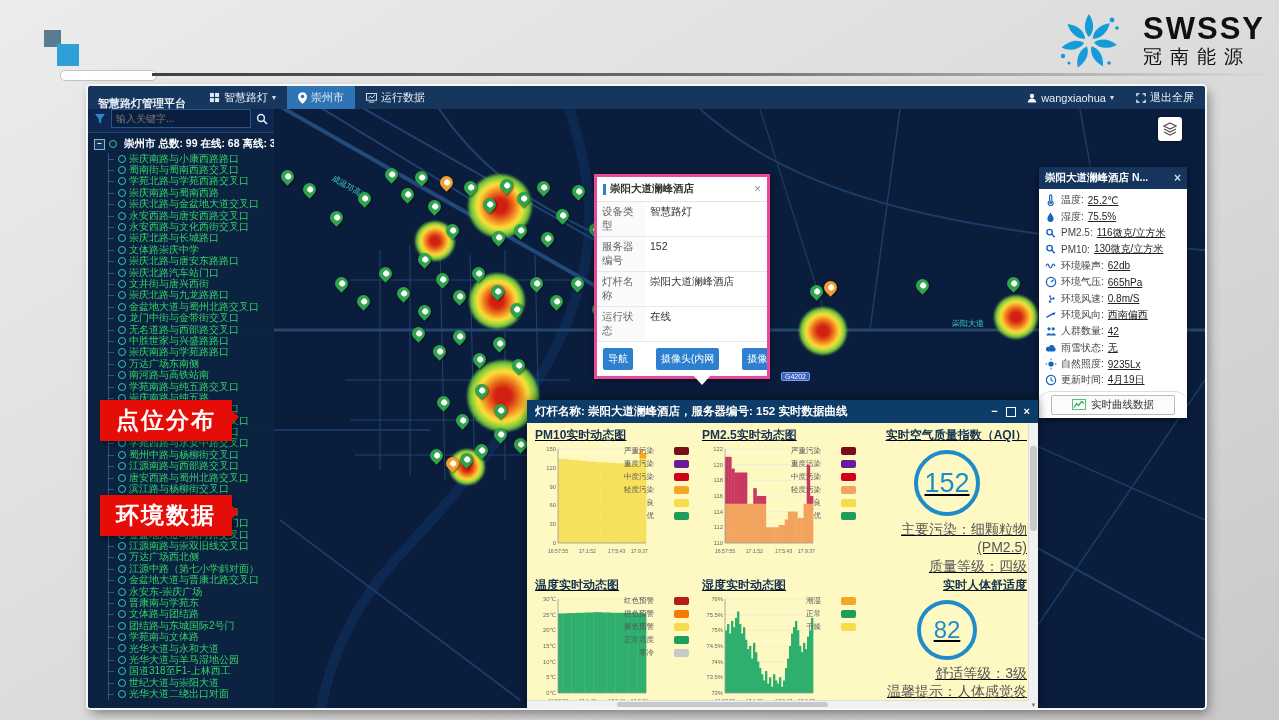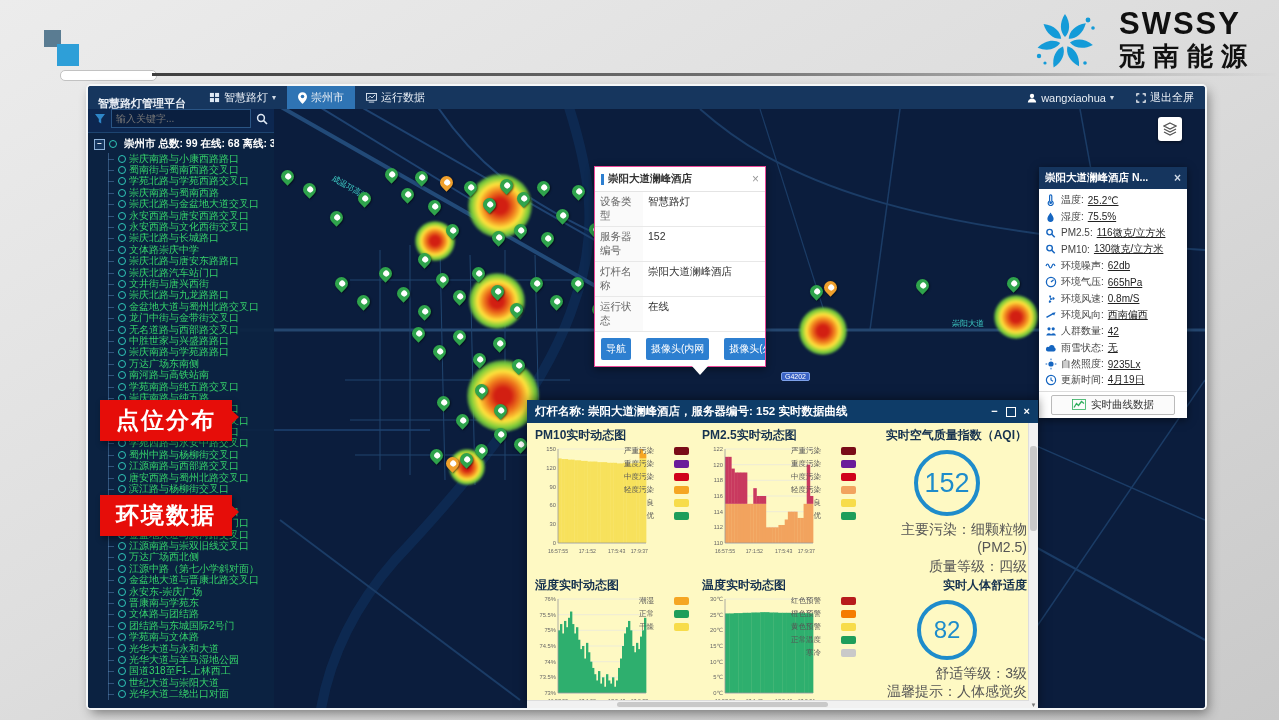--- a/index.html
+++ b/index.html
@@ -6,23 +6,23 @@
   body{font-family:"Liberation Sans","DejaVu Sans",sans-serif;}
   .stage{position:relative;width:1279px;height:720px;overflow:hidden;
          background:linear-gradient(150deg,#ececec 0%,#dedede 45%,#c9c9c9 100%);}
   
   .sq1{position:absolute;left:44px;top:30px;width:17px;height:17px;background:#5a7c92;}
   .sq2{position:absolute;left:57px;top:44px;width:22px;height:22px;background:#2e9fd8;}
   .slide-title{position:absolute;left:128px;top:24px;font-size:31px;font-weight:bold;color:#1d4f5f;letter-spacing:1px;}
   .title-cap{position:absolute;left:60px;top:70px;width:95px;height:9px;background:#fff;border:1px solid #c2c2c2;border-radius:5px;}
   .title-line{position:absolute;left:152px;top:73px;right:0;height:3px;
               background:linear-gradient(to right,#3f3f3f,#6f6f6f 50%,#b5b5b5 82%,rgba(0,0,0,0));}
-  .logo{position:absolute;right:24px;top:6px;display:flex;align-items:center;gap:10px;}
+  .logo{position:absolute;right:14px;top:6px;display:flex;align-items:center;gap:10px;}
   .logo-text .l1{font-size:31px;font-weight:bold;color:#101010;letter-spacing:2px;line-height:1;}
-  .logo-text .l2{font-size:26px;font-weight:bold;color:#111;letter-spacing:8px;}
+  .logo-text .l2{font-size:19px;font-weight:normal;color:#111;letter-spacing:8px;}
   
   .app{position:absolute;left:88px;top:86px;width:1117px;height:622px;background:#0b1d3d;
        border-radius:3px;box-shadow:0 0 0 2px #f5f7f8,3px 5px 12px rgba(0,0,0,.45);overflow:hidden;}
   .navbar{position:absolute;left:0;top:0;right:0;height:23px;background:#16365e;display:flex;align-items:stretch;color:#e8eef5;font-size:11px;z-index:20;}
   .brand{display:flex;align-items:center;padding:12px 12px 0 10px;font-weight:bold;}
   .nav-item{display:flex;align-items:center;gap:4px;padding:0 11px;cursor:pointer;}
   .nav-item.active{background:#2f74b4;}
   .nav-right{margin-left:auto;display:flex;align-items:stretch;}
   .caret{font-size:8px;opacity:.9;}
   
@@ -50,54 +50,54 @@
   .treelist li::before{content:'';position:absolute;left:6px;top:0;bottom:0;border-left:1px solid rgba(96,145,195,.45);}
   .treelist li::after{content:'';position:absolute;left:6px;top:50%;width:6px;border-top:1px solid rgba(96,145,195,.45);}
   .tlabel{color:#35d36a;font-size:10px;white-space:nowrap;overflow:hidden;text-overflow:clip;}
   
   .callout{position:absolute;left:12px;background:#e60d09;color:#fff;font-weight:bold;font-size:23px;
            padding:5px 16px;z-index:30;box-shadow:2px 3px 6px rgba(0,0,0,.4);letter-spacing:2px;}
   .callout::after{content:'';position:absolute;right:-16px;top:8px;border:9px solid rgba(0,0,0,0);border-left:10px solid #e60d09;}
   .c1{top:314px;}
   .c2{top:409px;}
   
-  .popup{position:absolute;left:506px;top:80px;width:170px;background:#fff;z-index:12;border:1px solid #ec4899;
+  .popup{position:absolute;left:506px;top:88px;width:170px;background:#fff;z-index:12;border:3px solid #ec4899;
          box-shadow:0 2px 8px rgba(0,0,0,.45);font-size:10.5px;}
   .popup::after{content:'';position:absolute;left:96px;bottom:-9px;border:9px solid rgba(0,0,0,0);border-top:10px solid #fff;border-bottom:0;}
   .popup-h{display:flex;align-items:center;padding:5px 6px;}
   .popup-h .bar{width:3px;height:11px;background:#2d7fd0;margin-right:4px;}
   .popup-h .t{font-weight:bold;color:#333;flex:1;}
   .x{color:#999;cursor:pointer;font-size:12px;line-height:1;}
   .popup-table{border-top:1px solid #e4e4e4;}
   .prow{display:grid;grid-template-columns:48px 1fr;border-bottom:1px solid #e8e8e8;}
   .prow .pl{color:#666;padding:3px 5px;background:#fafafa;}
   .prow .pv{color:#333;padding:3px 5px;}
-  .pbtns{display:flex;gap:15px;padding:6px;overflow:hidden;}
+  .pbtns{display:flex;gap:23px;padding:6px;overflow:hidden;}
   .pbtn{background:#2d7fd0;color:#fff;border:none;font-size:10px;padding:4px 5px;border-radius:2px;white-space:nowrap;cursor:pointer;flex:none;}
   
   .envpanel{position:absolute;left:951px;top:81px;width:148px;background:#fff;z-index:14;box-shadow:0 2px 8px rgba(0,0,0,.5);}
   .env-h{height:22px;background:#15355e;color:#fff;display:flex;align-items:center;padding:0 6px;font-size:10.5px;font-weight:bold;}
   .env-h .t{flex:1;white-space:nowrap;overflow:hidden;}
   .env-body{padding:3px 0 2px 5px;}
   .erow{height:16.4px;display:flex;align-items:center;gap:4px;font-size:10px;}
   .eicon{width:13px;height:13px;flex:none;display:flex;align-items:center;justify-content:center;}
   .elabel{color:#444;}
   .evalue{color:#222;text-decoration:underline;}
-  .env-f{border-top:1px solid #ddd;padding:3px 12px;}
+  .env-f{border-top:1px solid #ddd;padding:3px 12px;border-radius:12px;}
   .curvebtn{width:100%;height:20px;background:#fbfbfb;border:1px solid #bbb;border-radius:2px;font-size:10.5px;color:#333;
             display:flex;align-items:center;justify-content:center;gap:5px;cursor:pointer;}
   
   .bpanel{position:absolute;left:439px;top:314px;width:511px;height:308px;background:#fef9c3;z-index:16;box-shadow:0 -1px 10px rgba(0,0,0,.5);}
   .bp-h{height:23px;background:#0e3c68;color:#fff;display:flex;align-items:center;padding:0 8px;font-size:11.5px;font-weight:bold;}
   .bp-h .t{flex:1;white-space:nowrap;overflow:hidden;}
   .wc{margin-left:8px;cursor:pointer;font-size:11px;line-height:1;}
   .wc-max{display:inline-block;width:8px;height:8px;border:1px solid #fff;margin-left:8px;cursor:pointer;}
   .bp-grid{position:absolute;left:0;top:23px;right:9px;bottom:7px;display:grid;
            grid-template-columns:167px 167px 1fr;grid-template-rows:150px 1fr;}
-  .cell{padding:3px 2px 0 6px;overflow:hidden;position:relative;}
+  .cell{padding:3px 2px 0 6px;overflow:hidden;position:relative;text-decoration:underline;}
   .ctitle{font-size:12px;font-weight:bold;color:#16324f;margin:1px 0 0 2px;white-space:nowrap;}
   .cbody{position:relative;display:flex;}
   .clegend{position:absolute;right:3px;top:2px;z-index:2;}
   .lgrow{display:flex;align-items:center;justify-content:flex-end;gap:20px;margin-bottom:3px;}
   .lglab{font-size:7.5px;color:#555;}
   .lgsw{width:15px;height:8px;border-radius:2px;display:inline-block;}
   .gauge-cell{text-align:right;}
   .gcircle{border:4px solid #1e8ccb;border-radius:50%;color:#1e8ccb;display:flex;align-items:center;justify-content:center;margin:6px auto 4px auto;}
   .g-aqi{width:58px;height:58px;font-size:27px;}
   .g-comfort{width:52px;height:52px;font-size:24px;}
@@ -885,20 +885,89 @@
               <span>152</span>
             </div>
           <div class="glines">主要污染：细颗粒物(PM2.5)
 质量等级：四级
 温馨提示：儿童、老年人及
 心脏病、呼吸系统疾病患者
 避免长时间、高强度的户外
 锻炼，一般人群适量减少户</div>
         </div>
         <div class="cell">
+          <div class="ctitle">温度实时动态图</div>
+          <div class="cbody">
+              <div class="cplot"><svg width="116" height="112" viewBox="0 0 116 112">
+                  <line x1="25" y1="99" x2="113" y2="99" stroke="#e4e4e4" stroke-width="0.6"></line>
+                  <text x="23" y="101" font-size="5.8" fill="#666" text-anchor="end">0℃</text>
+                  <line x1="25" y1="83.33333333333334" x2="113" y2="83.33333333333334" stroke="#e4e4e4" stroke-width="0.6"></line>
+                  <text x="23" y="85.33333333333334" font-size="5.8" fill="#666" text-anchor="end">5℃</text>
+                  <line x1="25" y1="67.66666666666667" x2="113" y2="67.66666666666667" stroke="#e4e4e4" stroke-width="0.6"></line>
+                  <text x="23" y="69.66666666666667" font-size="5.8" fill="#666" text-anchor="end">10℃</text>
+                  <line x1="25" y1="52" x2="113" y2="52" stroke="#e4e4e4" stroke-width="0.6"></line>
+                  <text x="23" y="54" font-size="5.8" fill="#666" text-anchor="end">15℃</text>
+                  <line x1="25" y1="36.333333333333336" x2="113" y2="36.333333333333336" stroke="#e4e4e4" stroke-width="0.6"></line>
+                  <text x="23" y="38.333333333333336" font-size="5.8" fill="#666" text-anchor="end">20℃</text>
+                  <line x1="25" y1="20.666666666666664" x2="113" y2="20.666666666666664" stroke="#e4e4e4" stroke-width="0.6"></line>
+                  <text x="23" y="22.666666666666664" font-size="5.8" fill="#666" text-anchor="end">25℃</text>
+                  <line x1="25" y1="5" x2="113" y2="5" stroke="#e4e4e4" stroke-width="0.6"></line>
+                  <text x="23" y="7" font-size="5.8" fill="#666" text-anchor="end">30℃</text>
+                  <rect x="25" y="19.41333333333334" width="4.75" height="79.58666666666666" fill="#2eaf6e"></rect>
+                  <rect x="29.4" y="19.41333333333334" width="4.75" height="79.58666666666666" fill="#2eaf6e"></rect>
+                  <rect x="33.8" y="19.1" width="4.75" height="79.9" fill="#2eaf6e"></rect>
+                  <rect x="38.2" y="19.1" width="4.75" height="79.9" fill="#2eaf6e"></rect>
+                  <rect x="42.6" y="18.78666666666666" width="4.75" height="80.21333333333334" fill="#2eaf6e"></rect>
+                  <rect x="47" y="18.78666666666666" width="4.75" height="80.21333333333334" fill="#2eaf6e"></rect>
+                  <rect x="51.400000000000006" y="18.47333333333333" width="4.75" height="80.52666666666667" fill="#2eaf6e"></rect>
+                  <rect x="55.800000000000004" y="18.47333333333333" width="4.75" height="80.52666666666667" fill="#2eaf6e"></rect>
+                  <rect x="60.2" y="18.160000000000004" width="4.75" height="80.84" fill="#2eaf6e"></rect>
+                  <rect x="64.6" y="18.160000000000004" width="4.75" height="80.84" fill="#2eaf6e"></rect>
+                  <rect x="69" y="18.47333333333333" width="4.75" height="80.52666666666667" fill="#2eaf6e"></rect>
+                  <rect x="73.4" y="18.47333333333333" width="4.75" height="80.52666666666667" fill="#2eaf6e"></rect>
+                  <rect x="77.80000000000001" y="18.78666666666666" width="4.75" height="80.21333333333334" fill="#2eaf6e"></rect>
+                  <rect x="82.2" y="18.78666666666666" width="4.75" height="80.21333333333334" fill="#2eaf6e"></rect>
+                  <rect x="86.60000000000001" y="18.78666666666666" width="4.75" height="80.21333333333334" fill="#2eaf6e"></rect>
+                  <rect x="91" y="19.1" width="4.75" height="79.9" fill="#2eaf6e"></rect>
+                  <rect x="95.4" y="18.78666666666666" width="4.75" height="80.21333333333334" fill="#2eaf6e"></rect>
+                  <rect x="99.80000000000001" y="19.1" width="4.75" height="79.9" fill="#2eaf6e"></rect>
+                  <rect x="104.2" y="19.1" width="4.75" height="79.9" fill="#2eaf6e"></rect>
+                  <rect x="108.60000000000001" y="19.41333333333334" width="4.75" height="79.58666666666666" fill="#2eaf6e"></rect>
+                  <line x1="25" y1="5" x2="25" y2="99" stroke="#999" stroke-width="0.8"></line>
+                  <line x1="25" y1="99" x2="113" y2="99" stroke="#999" stroke-width="0.8"></line>
+                  <text x="25" y="108.5" font-size="5.2" fill="#666" text-anchor="middle">16:57:52</text>
+                  <text x="54.33333333333333" y="108.5" font-size="5.2" fill="#666" text-anchor="middle">17:1:49</text>
+                  <text x="83.66666666666666" y="108.5" font-size="5.2" fill="#666" text-anchor="middle">17:5:40</text>
+                  <text x="115" y="108.5" font-size="5.2" fill="#666" text-anchor="end">17:9:34</text>
+                </svg></div>
+              <div class="clegend">
+                <div class="lgrow">
+                  <span class="lglab">红色预警</span>
+                  <span class="lgsw" style="background:#b71c1c"></span>
+                </div>
+                <div class="lgrow">
+                  <span class="lglab">橙色预警</span>
+                  <span class="lgsw" style="background:#f57c00"></span>
+                </div>
+                <div class="lgrow">
+                  <span class="lglab">黄色预警</span>
+                  <span class="lgsw" style="background:#f7dc4a"></span>
+                </div>
+                <div class="lgrow">
+                  <span class="lglab">正常温度</span>
+                  <span class="lgsw" style="background:#1e9e5a"></span>
+                </div>
+                <div class="lgrow">
+                  <span class="lglab">寒冷</span>
+                  <span class="lgsw" style="background:#c9c9c9"></span>
+                </div>
+              </div>
+            </div>
+        </div>
+        <div class="cell">
           <div class="ctitle">湿度实时动态图</div>
           <div class="cbody">
               <div class="cplot"><svg width="116" height="112" viewBox="0 0 116 112">
                   <line x1="25" y1="99" x2="113" y2="99" stroke="#e4e4e4" stroke-width="0.6"></line>
                   <text x="23" y="101" font-size="5.8" fill="#666" text-anchor="end">73%</text>
                   <line x1="25" y1="83.33333333333334" x2="113" y2="83.33333333333334" stroke="#e4e4e4" stroke-width="0.6"></line>
                   <text x="23" y="85.33333333333334" font-size="5.8" fill="#666" text-anchor="end">73.5%</text>
                   <line x1="25" y1="67.66666666666667" x2="113" y2="67.66666666666667" stroke="#e4e4e4" stroke-width="0.6"></line>
                   <text x="23" y="69.66666666666667" font-size="5.8" fill="#666" text-anchor="end">74%</text>
                   <line x1="25" y1="52" x2="113" y2="52" stroke="#e4e4e4" stroke-width="0.6"></line>
@@ -969,89 +1038,20 @@
                   <span class="lglab">正常</span>
                   <span class="lgsw" style="background:#1e9e5a"></span>
                 </div>
                 <div class="lgrow">
                   <span class="lglab">干燥</span>
                   <span class="lgsw" style="background:#f7dc4a"></span>
                 </div>
               </div>
             </div>
         </div>
-        <div class="cell">
-          <div class="ctitle">温度实时动态图</div>
-          <div class="cbody">
-              <div class="cplot"><svg width="116" height="112" viewBox="0 0 116 112">
-                  <line x1="25" y1="99" x2="113" y2="99" stroke="#e4e4e4" stroke-width="0.6"></line>
-                  <text x="23" y="101" font-size="5.8" fill="#666" text-anchor="end">0℃</text>
-                  <line x1="25" y1="83.33333333333334" x2="113" y2="83.33333333333334" stroke="#e4e4e4" stroke-width="0.6"></line>
-                  <text x="23" y="85.33333333333334" font-size="5.8" fill="#666" text-anchor="end">5℃</text>
-                  <line x1="25" y1="67.66666666666667" x2="113" y2="67.66666666666667" stroke="#e4e4e4" stroke-width="0.6"></line>
-                  <text x="23" y="69.66666666666667" font-size="5.8" fill="#666" text-anchor="end">10℃</text>
-                  <line x1="25" y1="52" x2="113" y2="52" stroke="#e4e4e4" stroke-width="0.6"></line>
-                  <text x="23" y="54" font-size="5.8" fill="#666" text-anchor="end">15℃</text>
-                  <line x1="25" y1="36.333333333333336" x2="113" y2="36.333333333333336" stroke="#e4e4e4" stroke-width="0.6"></line>
-                  <text x="23" y="38.333333333333336" font-size="5.8" fill="#666" text-anchor="end">20℃</text>
-                  <line x1="25" y1="20.666666666666664" x2="113" y2="20.666666666666664" stroke="#e4e4e4" stroke-width="0.6"></line>
-                  <text x="23" y="22.666666666666664" font-size="5.8" fill="#666" text-anchor="end">25℃</text>
-                  <line x1="25" y1="5" x2="113" y2="5" stroke="#e4e4e4" stroke-width="0.6"></line>
-                  <text x="23" y="7" font-size="5.8" fill="#666" text-anchor="end">30℃</text>
-                  <rect x="25" y="19.41333333333334" width="4.75" height="79.58666666666666" fill="#2eaf6e"></rect>
-                  <rect x="29.4" y="19.41333333333334" width="4.75" height="79.58666666666666" fill="#2eaf6e"></rect>
-                  <rect x="33.8" y="19.1" width="4.75" height="79.9" fill="#2eaf6e"></rect>
-                  <rect x="38.2" y="19.1" width="4.75" height="79.9" fill="#2eaf6e"></rect>
-                  <rect x="42.6" y="18.78666666666666" width="4.75" height="80.21333333333334" fill="#2eaf6e"></rect>
-                  <rect x="47" y="18.78666666666666" width="4.75" height="80.21333333333334" fill="#2eaf6e"></rect>
-                  <rect x="51.400000000000006" y="18.47333333333333" width="4.75" height="80.52666666666667" fill="#2eaf6e"></rect>
-                  <rect x="55.800000000000004" y="18.47333333333333" width="4.75" height="80.52666666666667" fill="#2eaf6e"></rect>
-                  <rect x="60.2" y="18.160000000000004" width="4.75" height="80.84" fill="#2eaf6e"></rect>
-                  <rect x="64.6" y="18.160000000000004" width="4.75" height="80.84" fill="#2eaf6e"></rect>
-                  <rect x="69" y="18.47333333333333" width="4.75" height="80.52666666666667" fill="#2eaf6e"></rect>
-                  <rect x="73.4" y="18.47333333333333" width="4.75" height="80.52666666666667" fill="#2eaf6e"></rect>
-                  <rect x="77.80000000000001" y="18.78666666666666" width="4.75" height="80.21333333333334" fill="#2eaf6e"></rect>
-                  <rect x="82.2" y="18.78666666666666" width="4.75" height="80.21333333333334" fill="#2eaf6e"></rect>
-                  <rect x="86.60000000000001" y="18.78666666666666" width="4.75" height="80.21333333333334" fill="#2eaf6e"></rect>
-                  <rect x="91" y="19.1" width="4.75" height="79.9" fill="#2eaf6e"></rect>
-                  <rect x="95.4" y="18.78666666666666" width="4.75" height="80.21333333333334" fill="#2eaf6e"></rect>
-                  <rect x="99.80000000000001" y="19.1" width="4.75" height="79.9" fill="#2eaf6e"></rect>
-                  <rect x="104.2" y="19.1" width="4.75" height="79.9" fill="#2eaf6e"></rect>
-                  <rect x="108.60000000000001" y="19.41333333333334" width="4.75" height="79.58666666666666" fill="#2eaf6e"></rect>
-                  <line x1="25" y1="5" x2="25" y2="99" stroke="#999" stroke-width="0.8"></line>
-                  <line x1="25" y1="99" x2="113" y2="99" stroke="#999" stroke-width="0.8"></line>
-                  <text x="25" y="108.5" font-size="5.2" fill="#666" text-anchor="middle">16:57:52</text>
-                  <text x="54.33333333333333" y="108.5" font-size="5.2" fill="#666" text-anchor="middle">17:1:49</text>
-                  <text x="83.66666666666666" y="108.5" font-size="5.2" fill="#666" text-anchor="middle">17:5:40</text>
-                  <text x="115" y="108.5" font-size="5.2" fill="#666" text-anchor="end">17:9:34</text>
-                </svg></div>
-              <div class="clegend">
-                <div class="lgrow">
-                  <span class="lglab">红色预警</span>
-                  <span class="lgsw" style="background:#b71c1c"></span>
-                </div>
-                <div class="lgrow">
-                  <span class="lglab">橙色预警</span>
-                  <span class="lgsw" style="background:#f57c00"></span>
-                </div>
-                <div class="lgrow">
-                  <span class="lglab">黄色预警</span>
-                  <span class="lgsw" style="background:#f7dc4a"></span>
-                </div>
-                <div class="lgrow">
-                  <span class="lglab">正常温度</span>
-                  <span class="lgsw" style="background:#1e9e5a"></span>
-                </div>
-                <div class="lgrow">
-                  <span class="lglab">寒冷</span>
-                  <span class="lgsw" style="background:#c9c9c9"></span>
-                </div>
-              </div>
-            </div>
-        </div>
         <div class="cell gauge-cell">
           <div class="ctitle">实时人体舒适度</div>
           <div class="gcircle g-comfort">
               <span>82</span>
             </div>
           <div class="glines">舒适等级：3级
 温馨提示：人体感觉炎热，
 很不舒适，需注意防暑降
 温。</div>
         </div>

